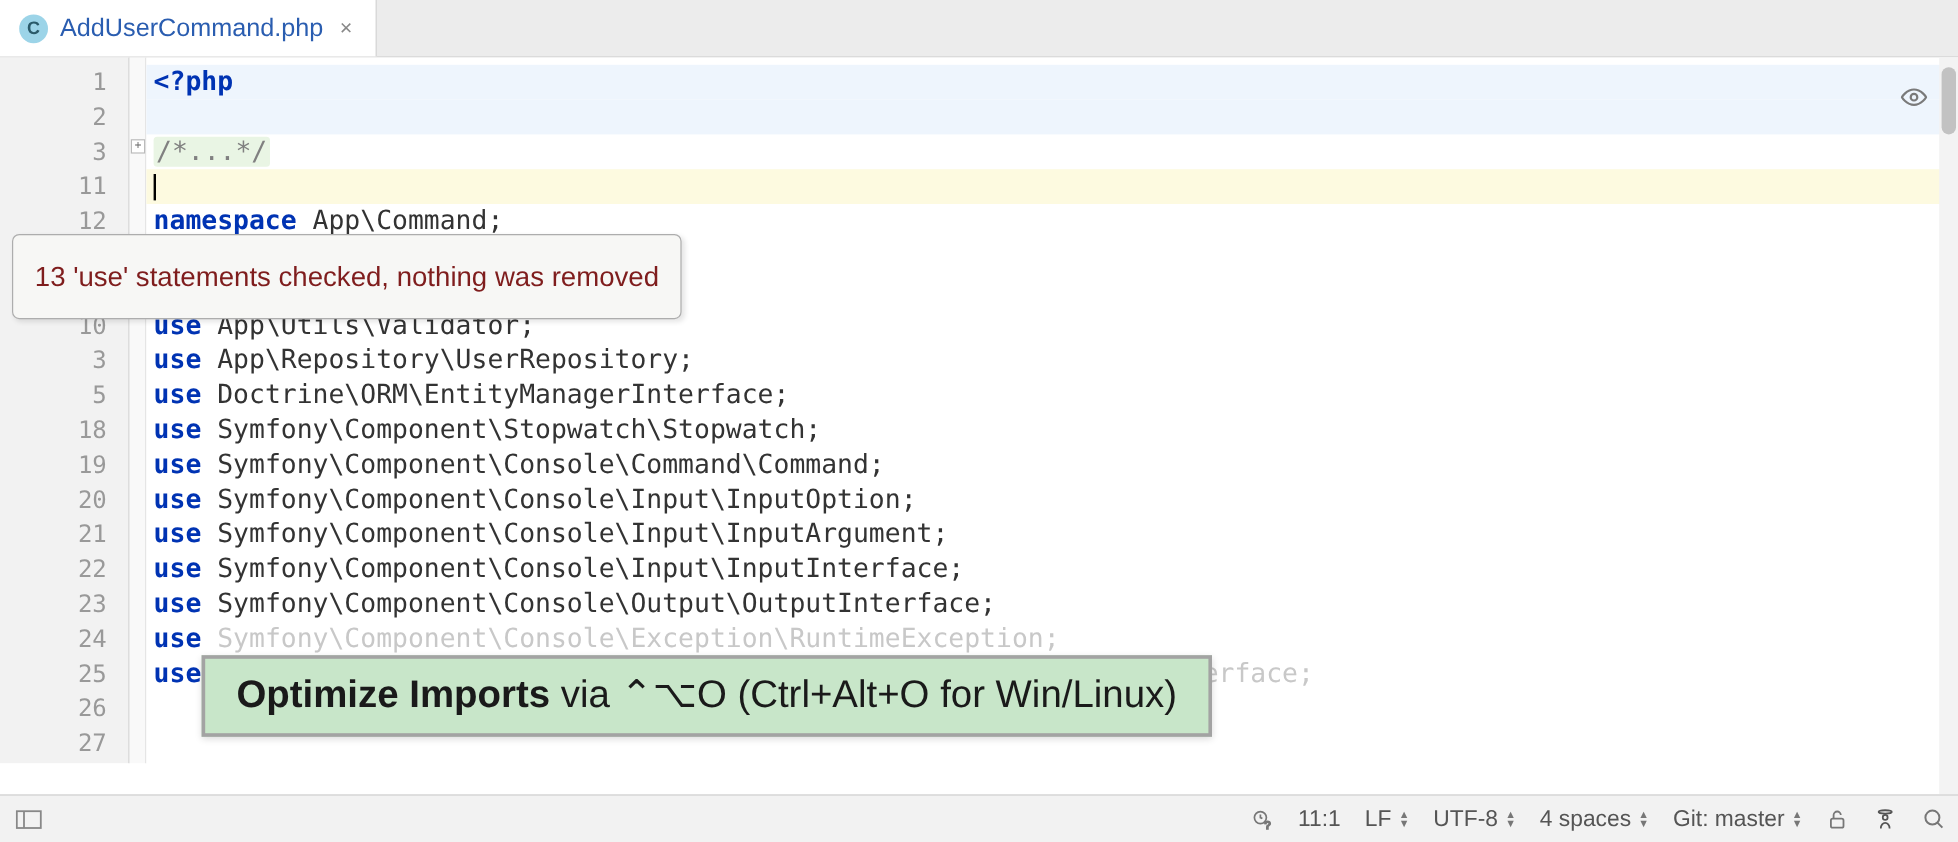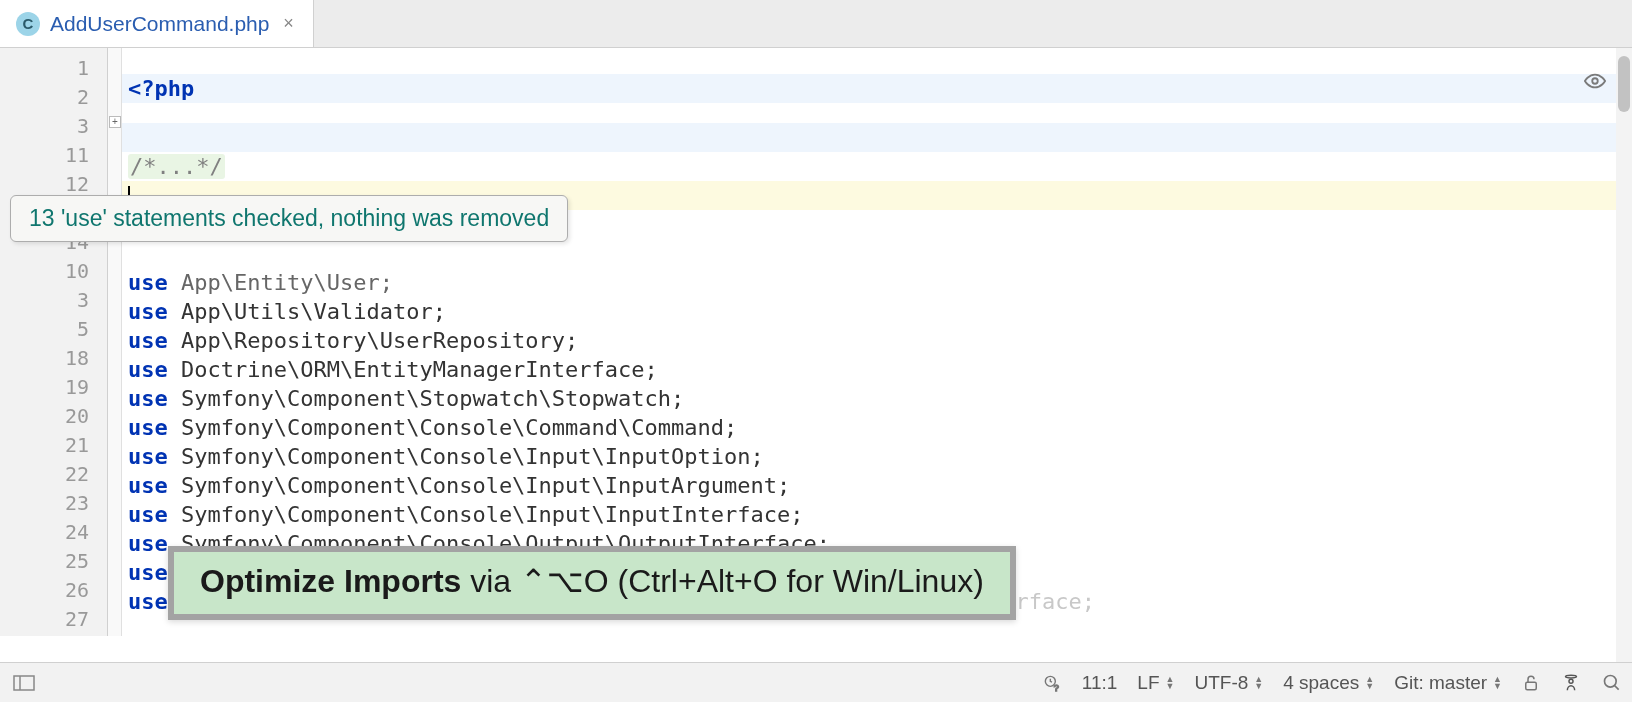--- a/index.html
+++ b/index.html
@@ -95,21 +95,21 @@
       position: relative;
       background: #fff;
     }
     .line {
       height: 29px;
       line-height: 29px;
       padding-left: 6px;
       white-space: pre;
     }
     .line.hl-yellow { background: #fdfae0; }
-    .line.hl-blue { background: #eef5fd; margin-top: 20px; }
+    .line.hl-blue { background: #eef5fd; }
     .kw { color: #0033b3; font-weight: 600; }
     .tag { color: #0033b3; font-weight: 600; }
     .cmt { color: #808080; font-style: normal; }
     .cmt-folded { background: #e9f5e4; border-radius: 3px; padding: 0 2px;}
     .dim { color: #c8c8c8; }
     .eye {
       position: absolute;
       top: 22px;
       right: 26px;
       color: #7a7a7a;
@@ -123,32 +123,32 @@
       margin-left: 0px;
     }
     .obscured { color: #666; }
     .tooltip {
       position: absolute;
       top: 195px;
       left: 10px;
       background: #f7f7f5;
       border: 1px solid #adadad;
       border-radius: 6px;
-      padding: 9px 18px;
+      padding: 21px 18px;
       font-size: 23px;
-      color: #0f766e;
+      color: #7f1d1d;
       box-shadow: 2px 2px 4px rgba(0,0,0,0.1);
       z-index: 50;
     }
     .tip-banner {
       position: absolute;
       left: 168px;
       top: 546px;
       background: #c8e6c9;
-      border: 6px solid #a3a3a3;
+      border: 3px solid #a3a3a3;
       padding: 10px 26px 14px 26px;
       font-size: 32px;
       color: #1a1a1a;
       z-index: 40;
       box-shadow: 0 2px 6px rgba(0,0,0,0.15);
     }
     .tip-banner .strong { font-weight: 700; }
     .statusbar {
       position: absolute;
       bottom: 0;

